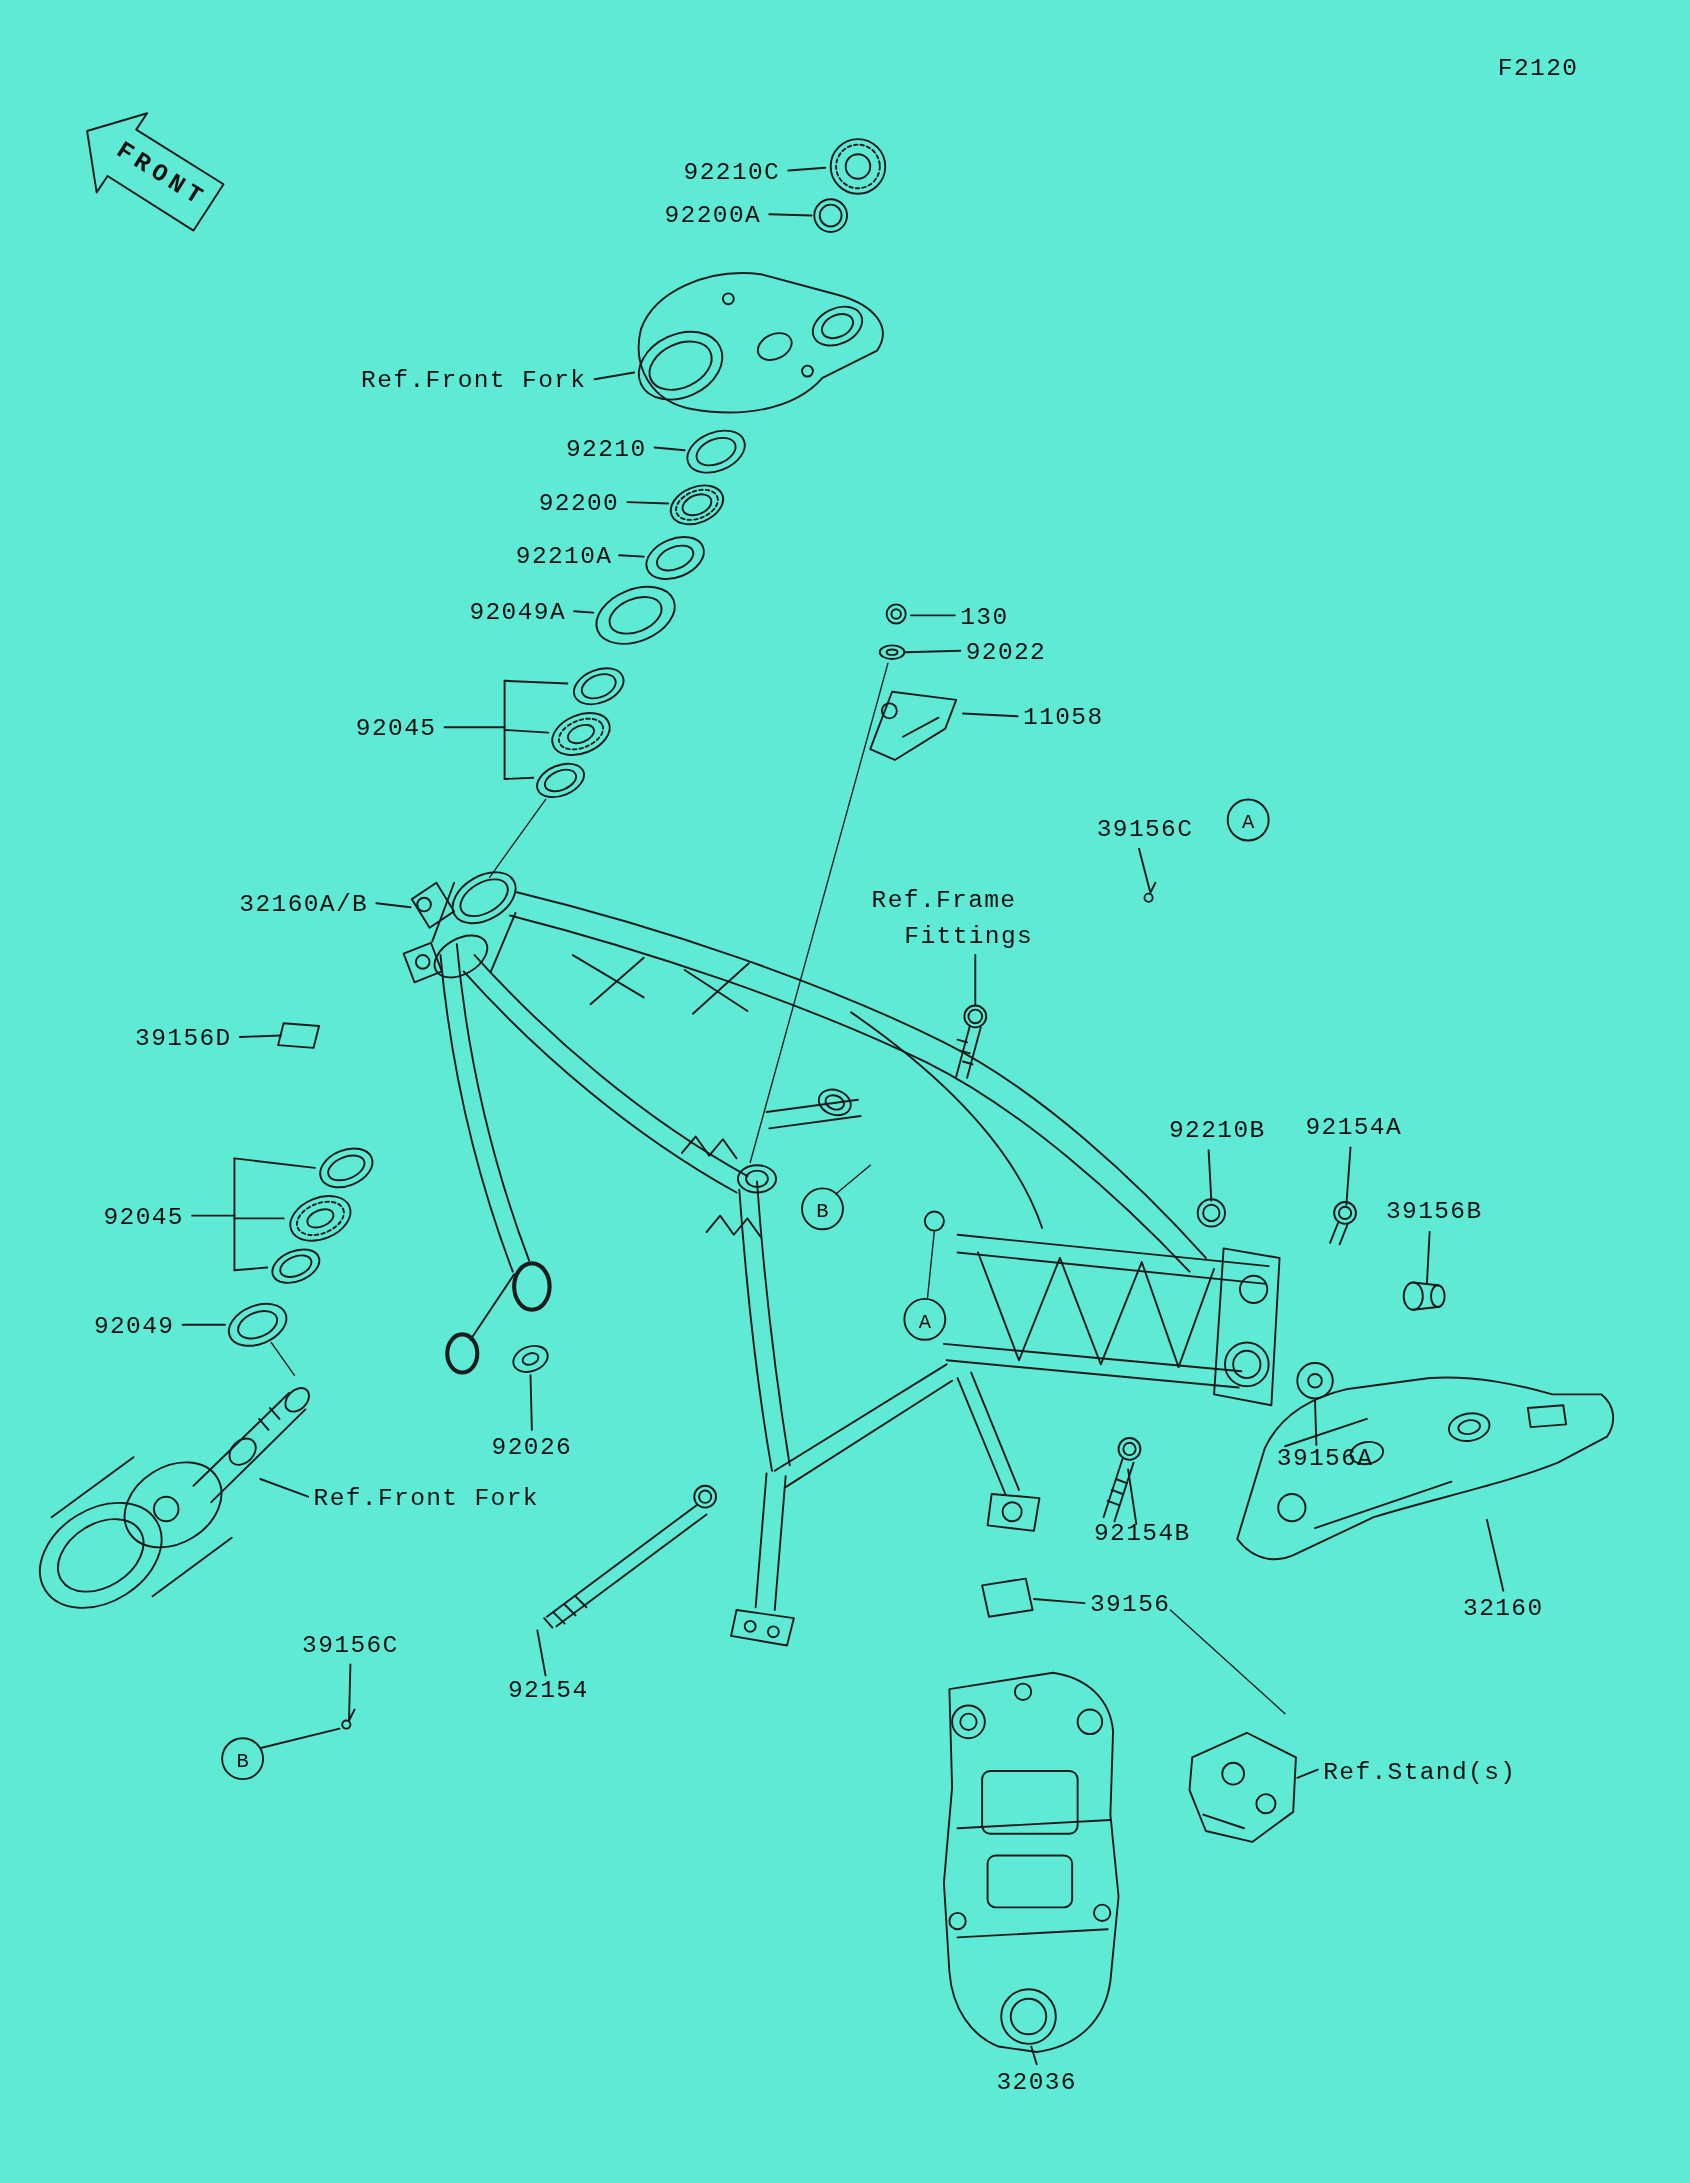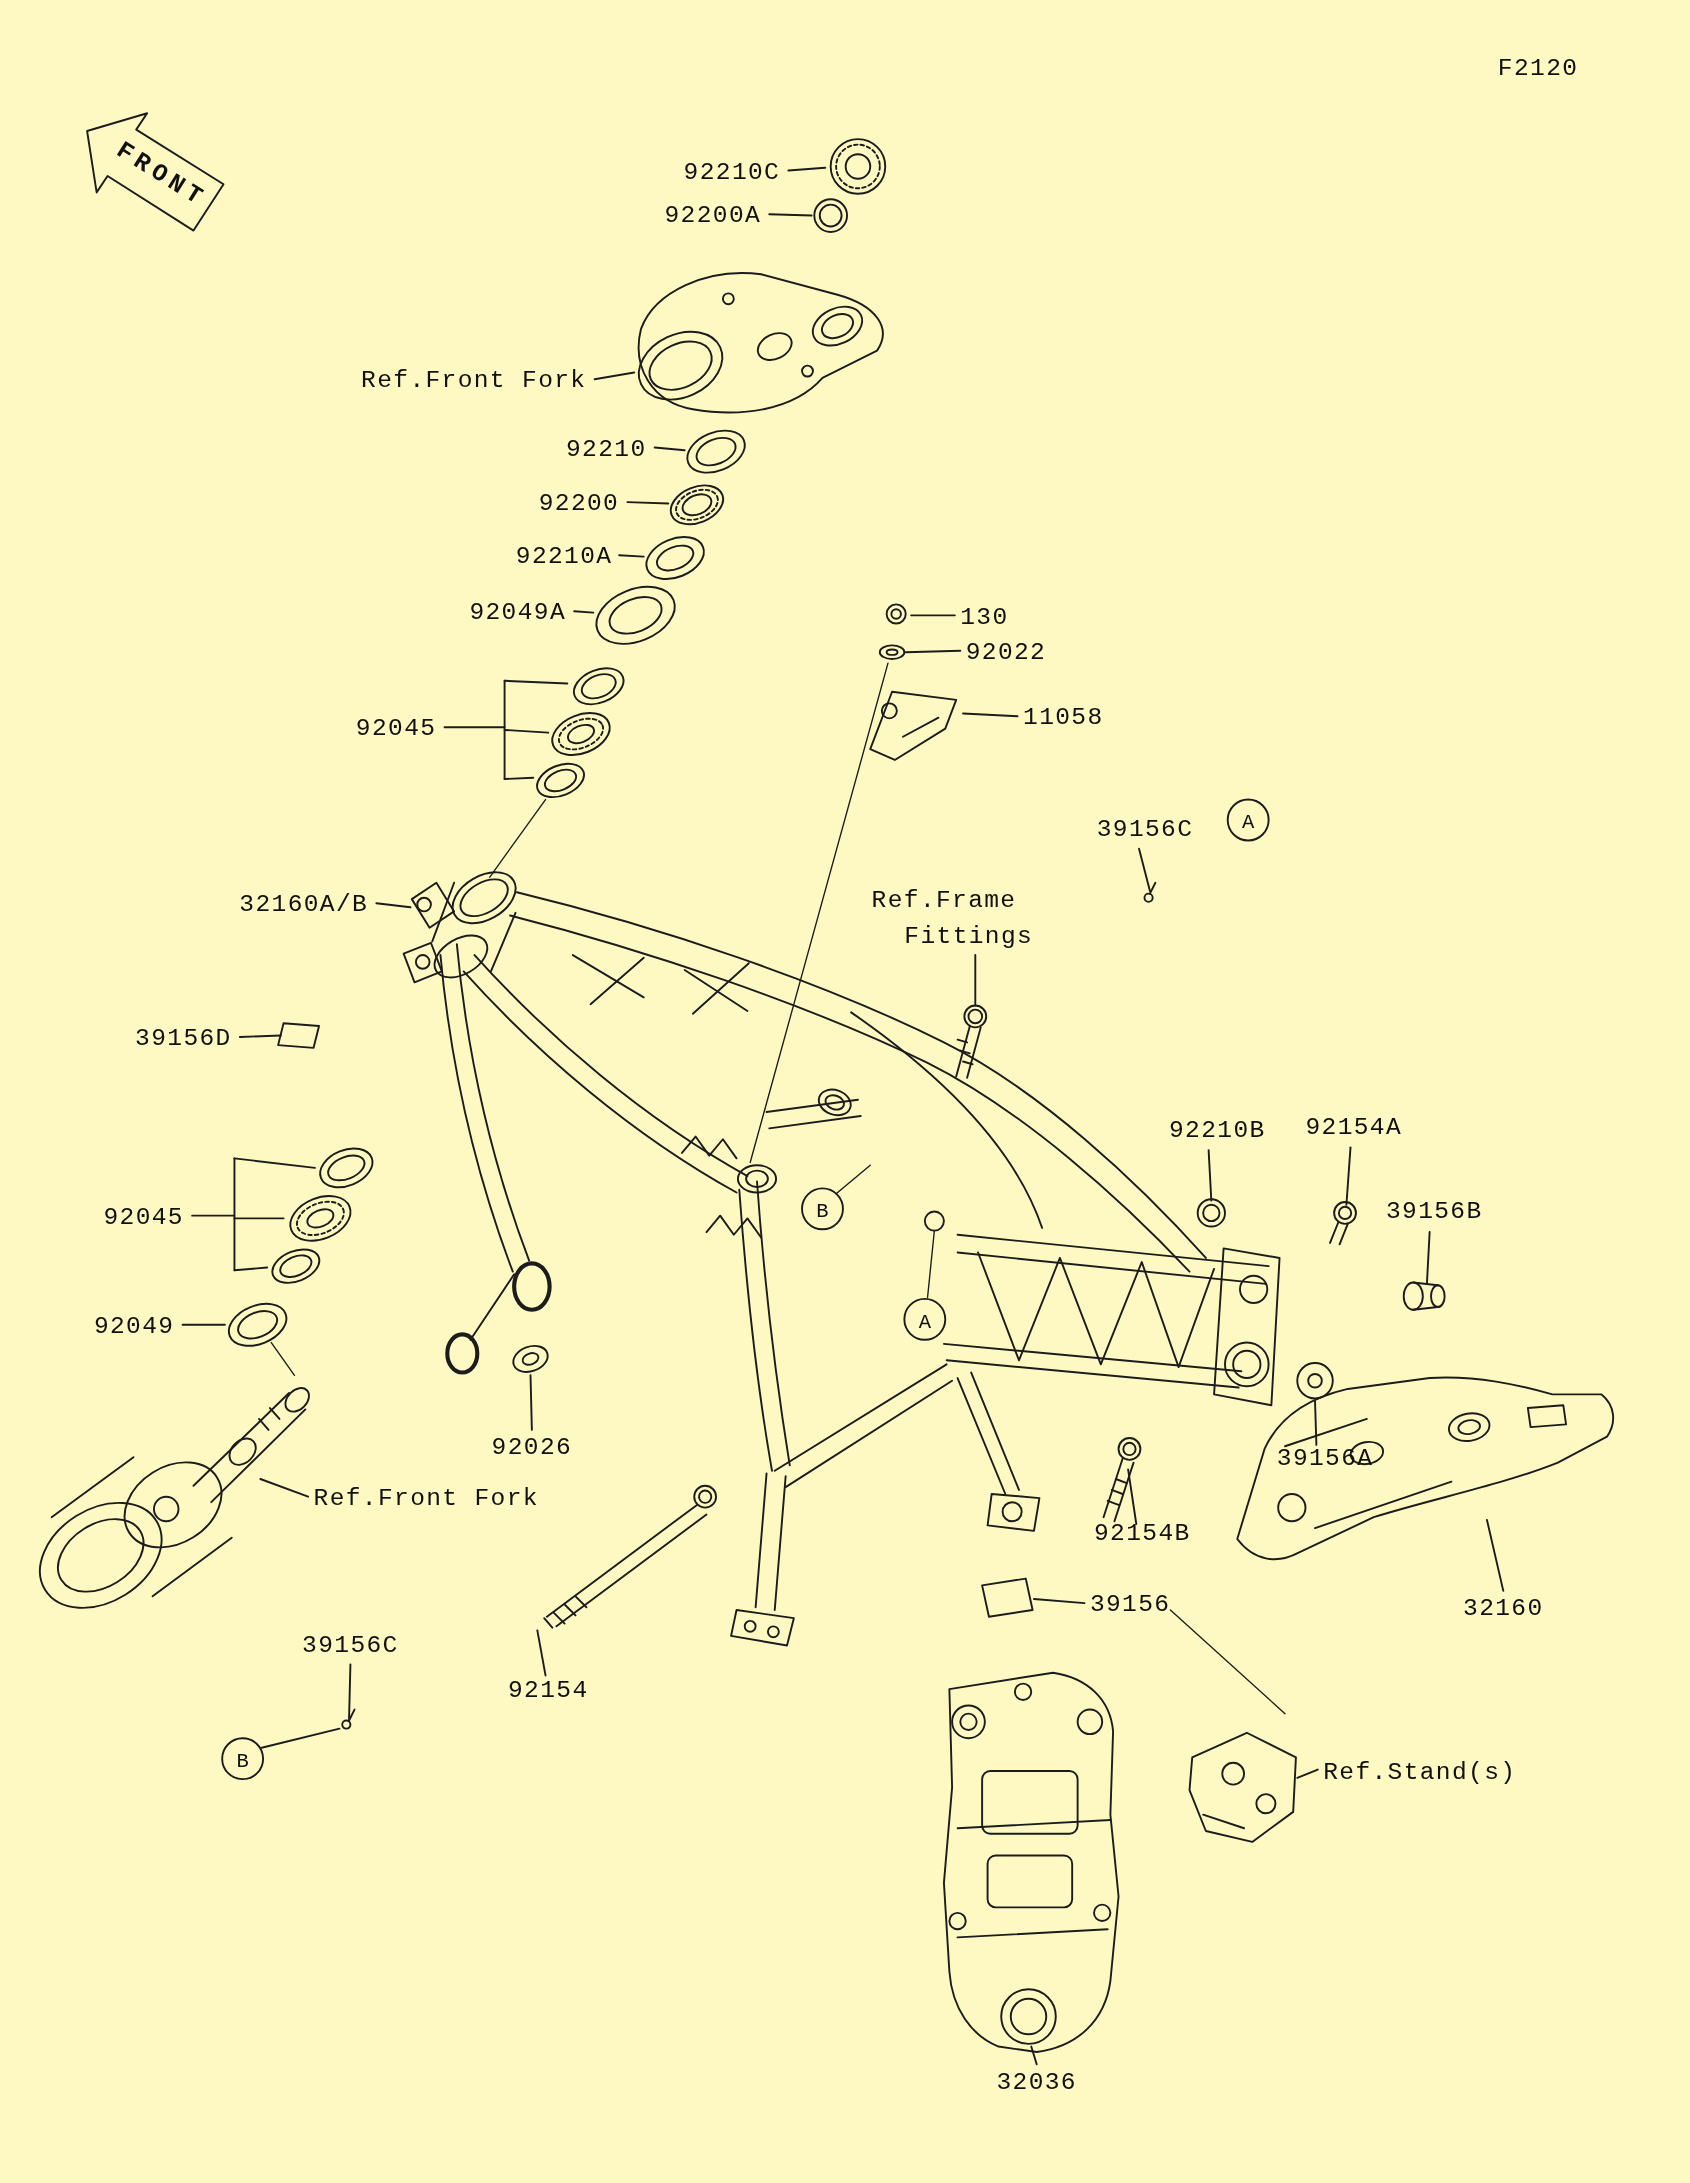--- a/index.html
+++ b/index.html
@@ -1,16 +1,16 @@
 <!DOCTYPE html>
 <html style="font-size:8.5px"><head>
 <meta charset="utf-8">
 <style>
   html,body{margin:0;padding:0;background:#ffffff;}
-  .page{position:relative;width:1690px;height:2183px;background:#fef9c3;overflow:hidden;}
+  .page{position:relative;width:1690px;height:2183px;background:#5eead4;overflow:hidden;}
   .page svg{position:absolute;left:0;top:0;width:100%;height:100%;}
   .ink path,.ink line,.ink ellipse,.ink circle,.ink polygon,.ink polyline,.ink rect{
     fill:none;stroke:#1c1c1c;stroke-width:1.4;stroke-linecap:round;stroke-linejoin:round;
   }
   .ink .thick{stroke-width:3;}
   .ink .dash{stroke-dasharray:2.6 2.2;}
   .ink .thin{stroke-width:1;}
   text{font-family:"Liberation Mono","DejaVu Sans Mono",monospace;font-size:18px;letter-spacing:1px;fill:#111;}
   text.co{font-size:15px;text-anchor:middle;letter-spacing:0;}
   text.banner{font-size:18px;letter-spacing:4px;font-weight:bold;}

